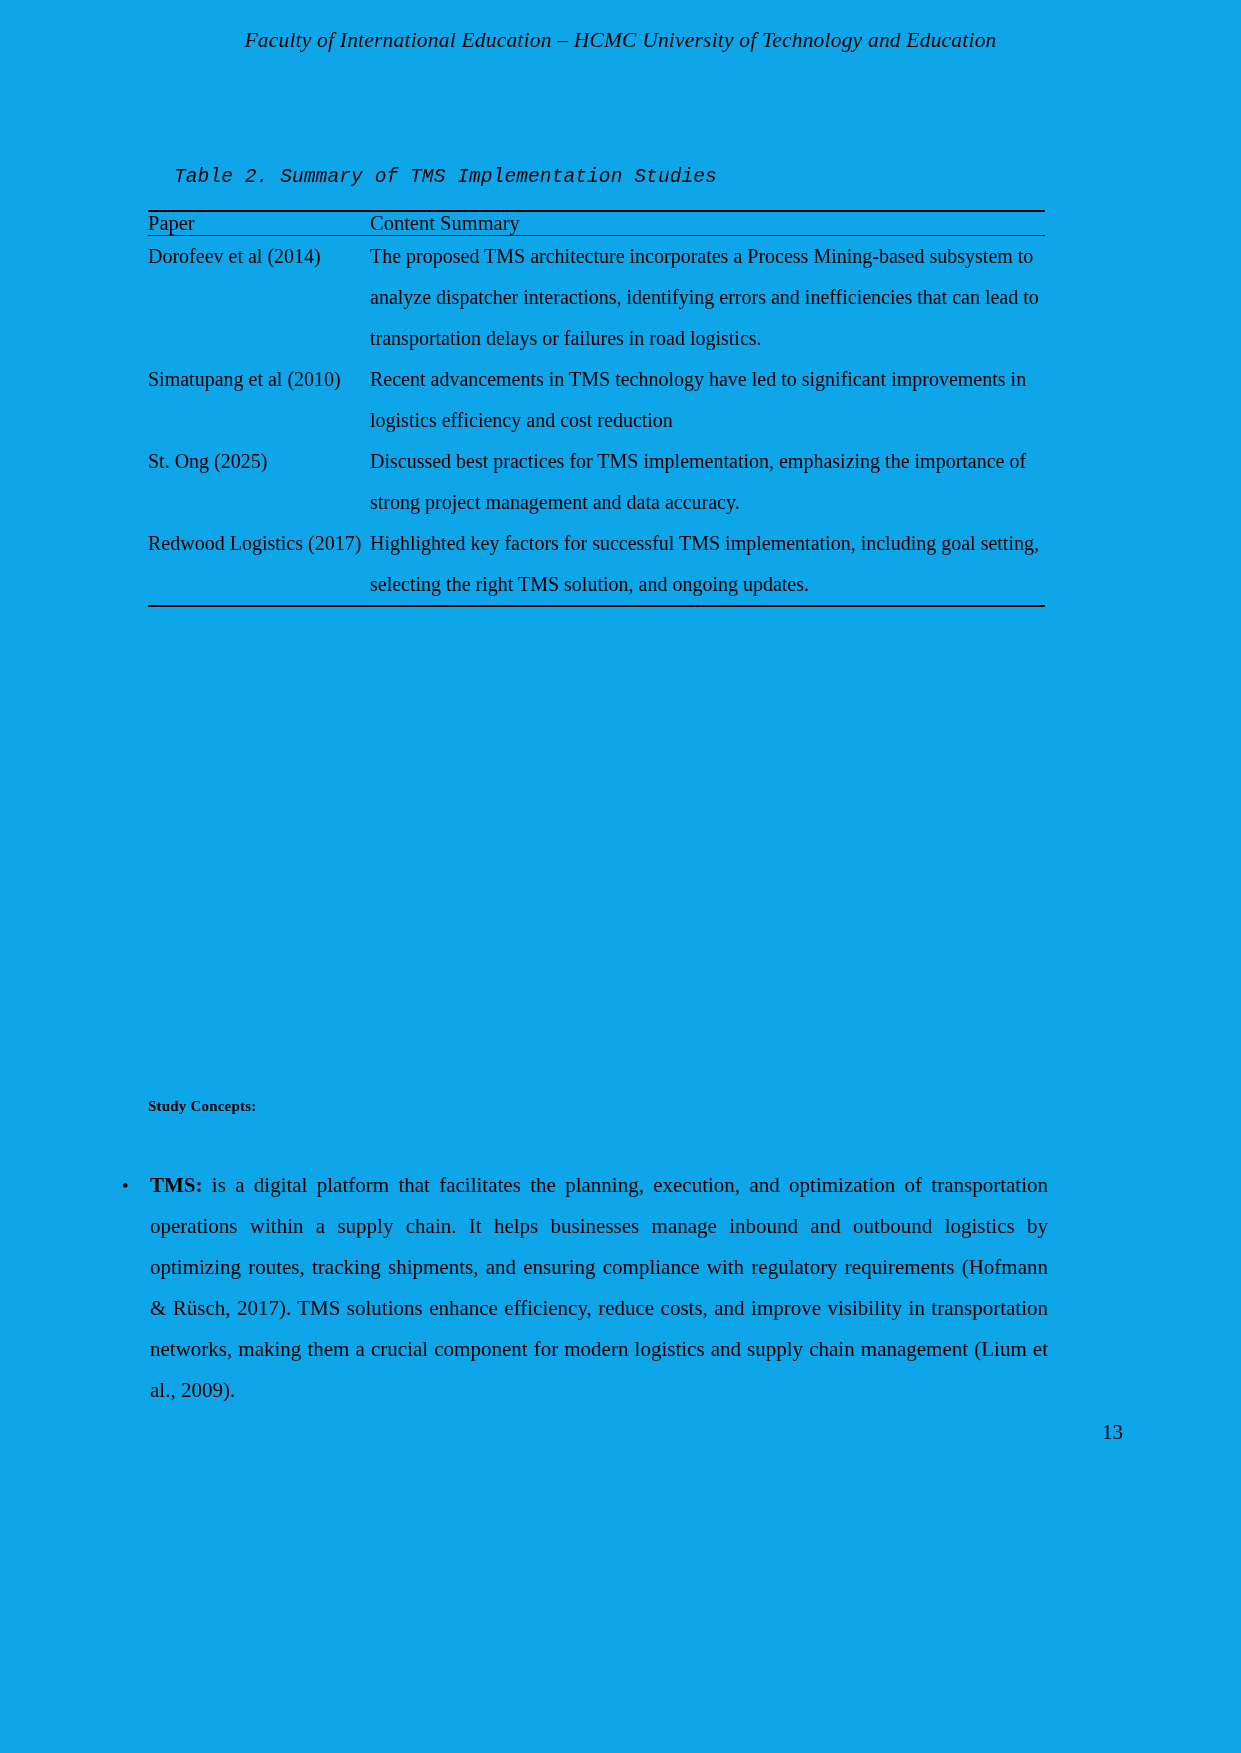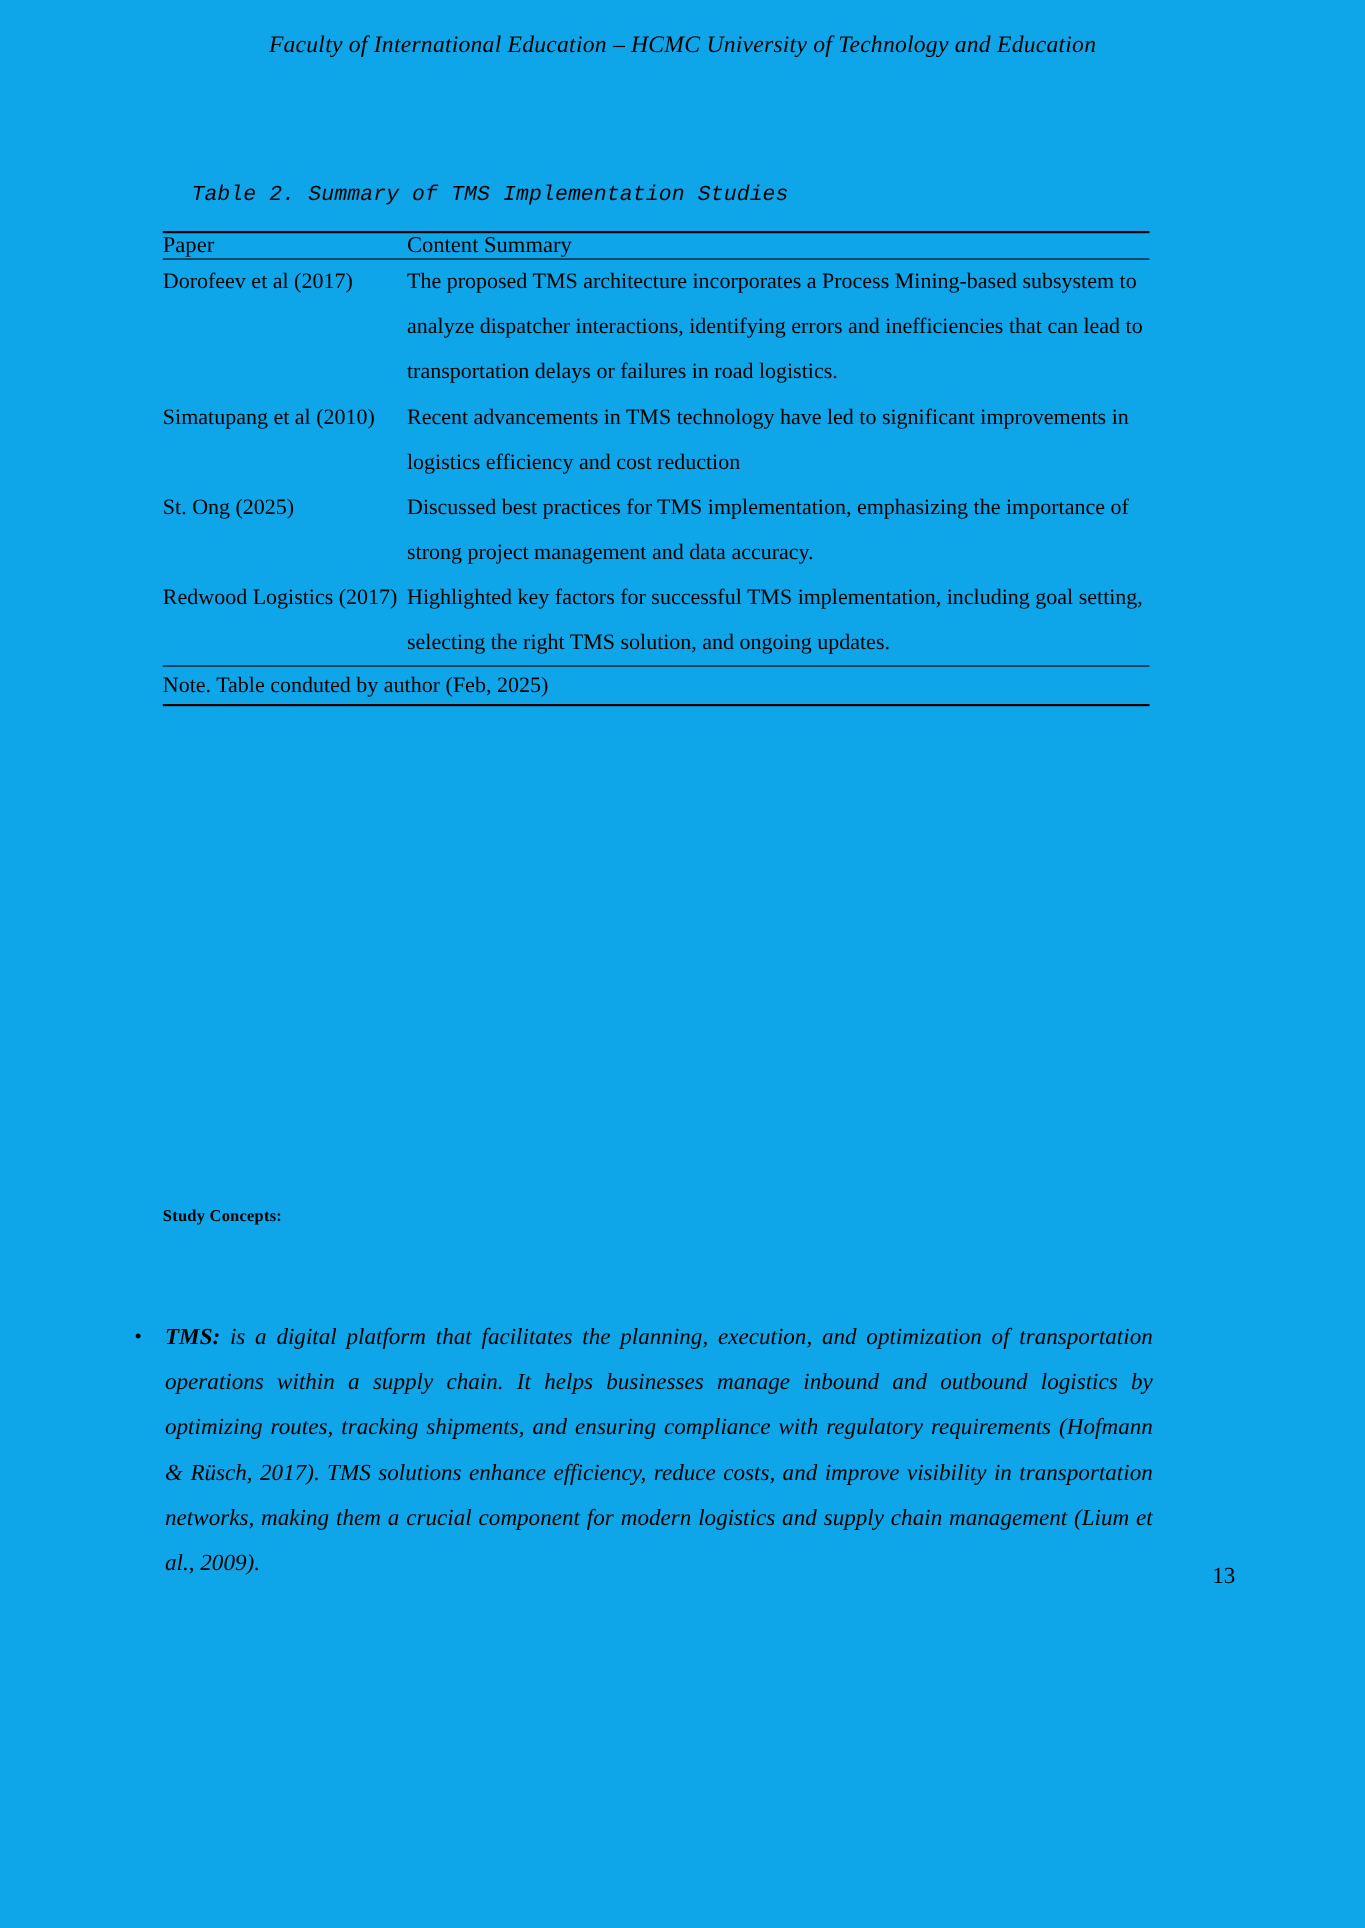--- a/index.html
+++ b/index.html
@@ -105,24 +105,23 @@
   .section-heading {
     position: absolute;
     top: 1098px;
     left: 148px;
     font-weight: bold;
     font-size: 15px;
     letter-spacing: 0.2px;
   }
   .bullet-block {
     position: absolute;
-    top: 1195px;
+    top: 1165px;
     left: 118px;
     width: 930px;
-    font-style: italic;
   }
   ul.concepts {
     margin: 0;
     padding: 0 0 0 32px;
     list-style: none;
   }
   ul.concepts li {
     position: relative;
     font-size: 21px;
     line-height: 41px;
@@ -163,43 +162,40 @@
       </colgroup>
       <thead>
         <tr class="rule-top">
           <th class="hdr-cell hdr-paper">Paper</th>
           <th class="hdr-cell hdr-summary">Content Summary</th>
         </tr>
       </thead>
       <tbody>
 
         <tr class="rule-mid">
-          <td class="paper-cell">Dorofeev et al (2017)</td>
+          <td class="paper-cell">Dorofeev et al (2014)</td>
           <td class="summary-cell">The proposed TMS architecture incorporates a Process Mining-based subsystem to analyze dispatcher interactions, identifying errors and inefficiencies that can lead to transportation delays or failures in road logistics.</td>
         </tr>
 
 
         <tr>
           <td class="paper-cell pad-top-2">Simatupang et al (2010)</td>
           <td class="summary-cell pad-top-2">Recent advancements in TMS technology have led to significant improvements in logistics efficiency and cost reduction</td>
         </tr>
 
         <tr>
           <td class="paper-cell one-line pad-top-2">St. Ong (2025)</td>
           <td class="summary-cell pad-top-2">Discussed best practices for TMS implementation, emphasizing the importance of strong project management and data accuracy.</td>
         </tr>
 
         <tr>
           <td class="paper-cell pad-top-3">Redwood Logistics (2017)</td>
           <td class="summary-cell pad-top-4">Highlighted key factors for successful TMS implementation, including goal setting, selecting the right TMS solution, and ongoing updates.</td>
         </tr>
 
-        <tr class="rule-mid">
-          <td class="note-cell" colspan="2">Note. Table conduted by author (Feb, 2025)</td>
-        </tr>
 
         <tr class="rule-bottom">
           <td colspan="2" style="height:0;line-height:0;font-size:0;"></td>
         </tr>
 
       </tbody>
     </table>
   </div>
 
   <div class="section-heading">Study Concepts:</div>

